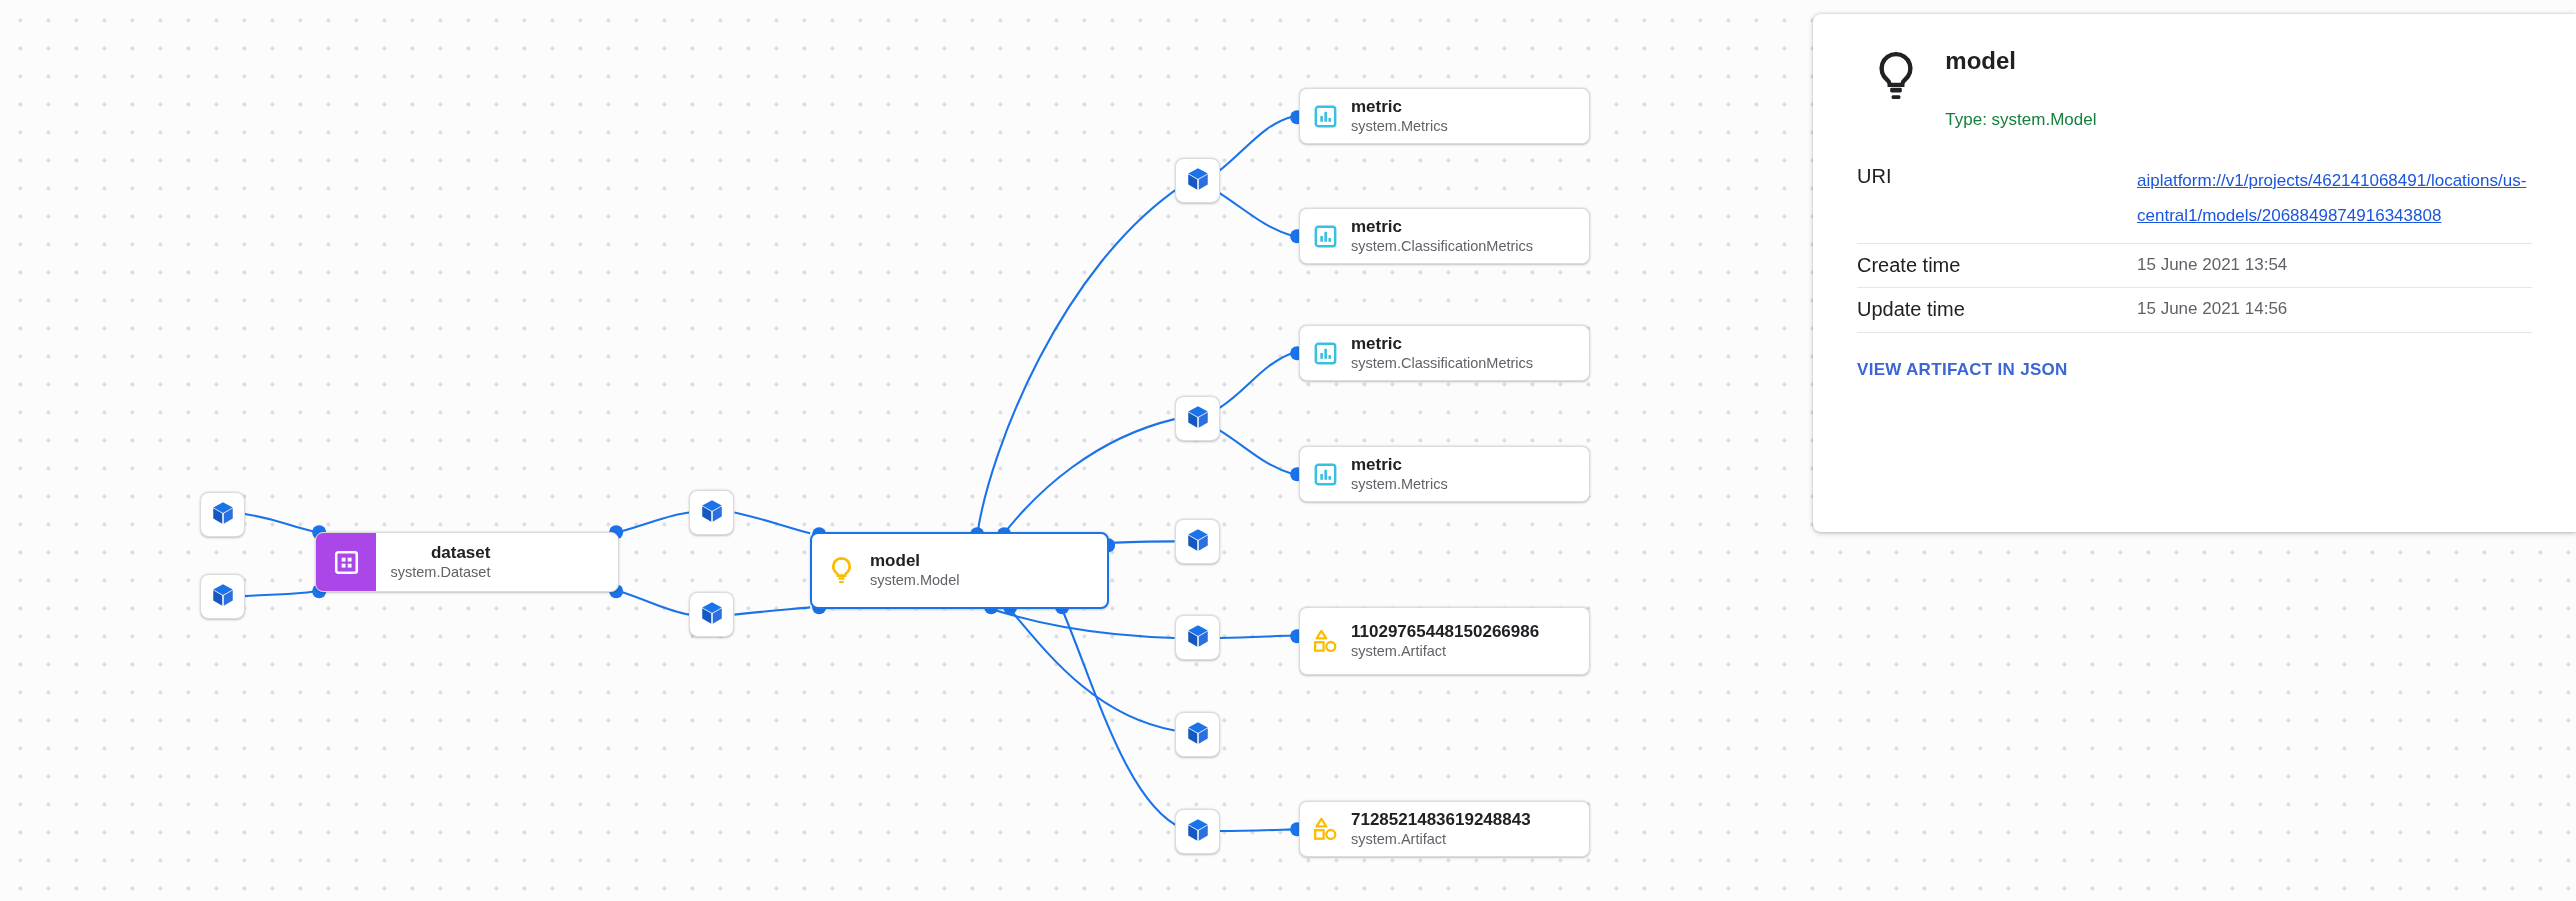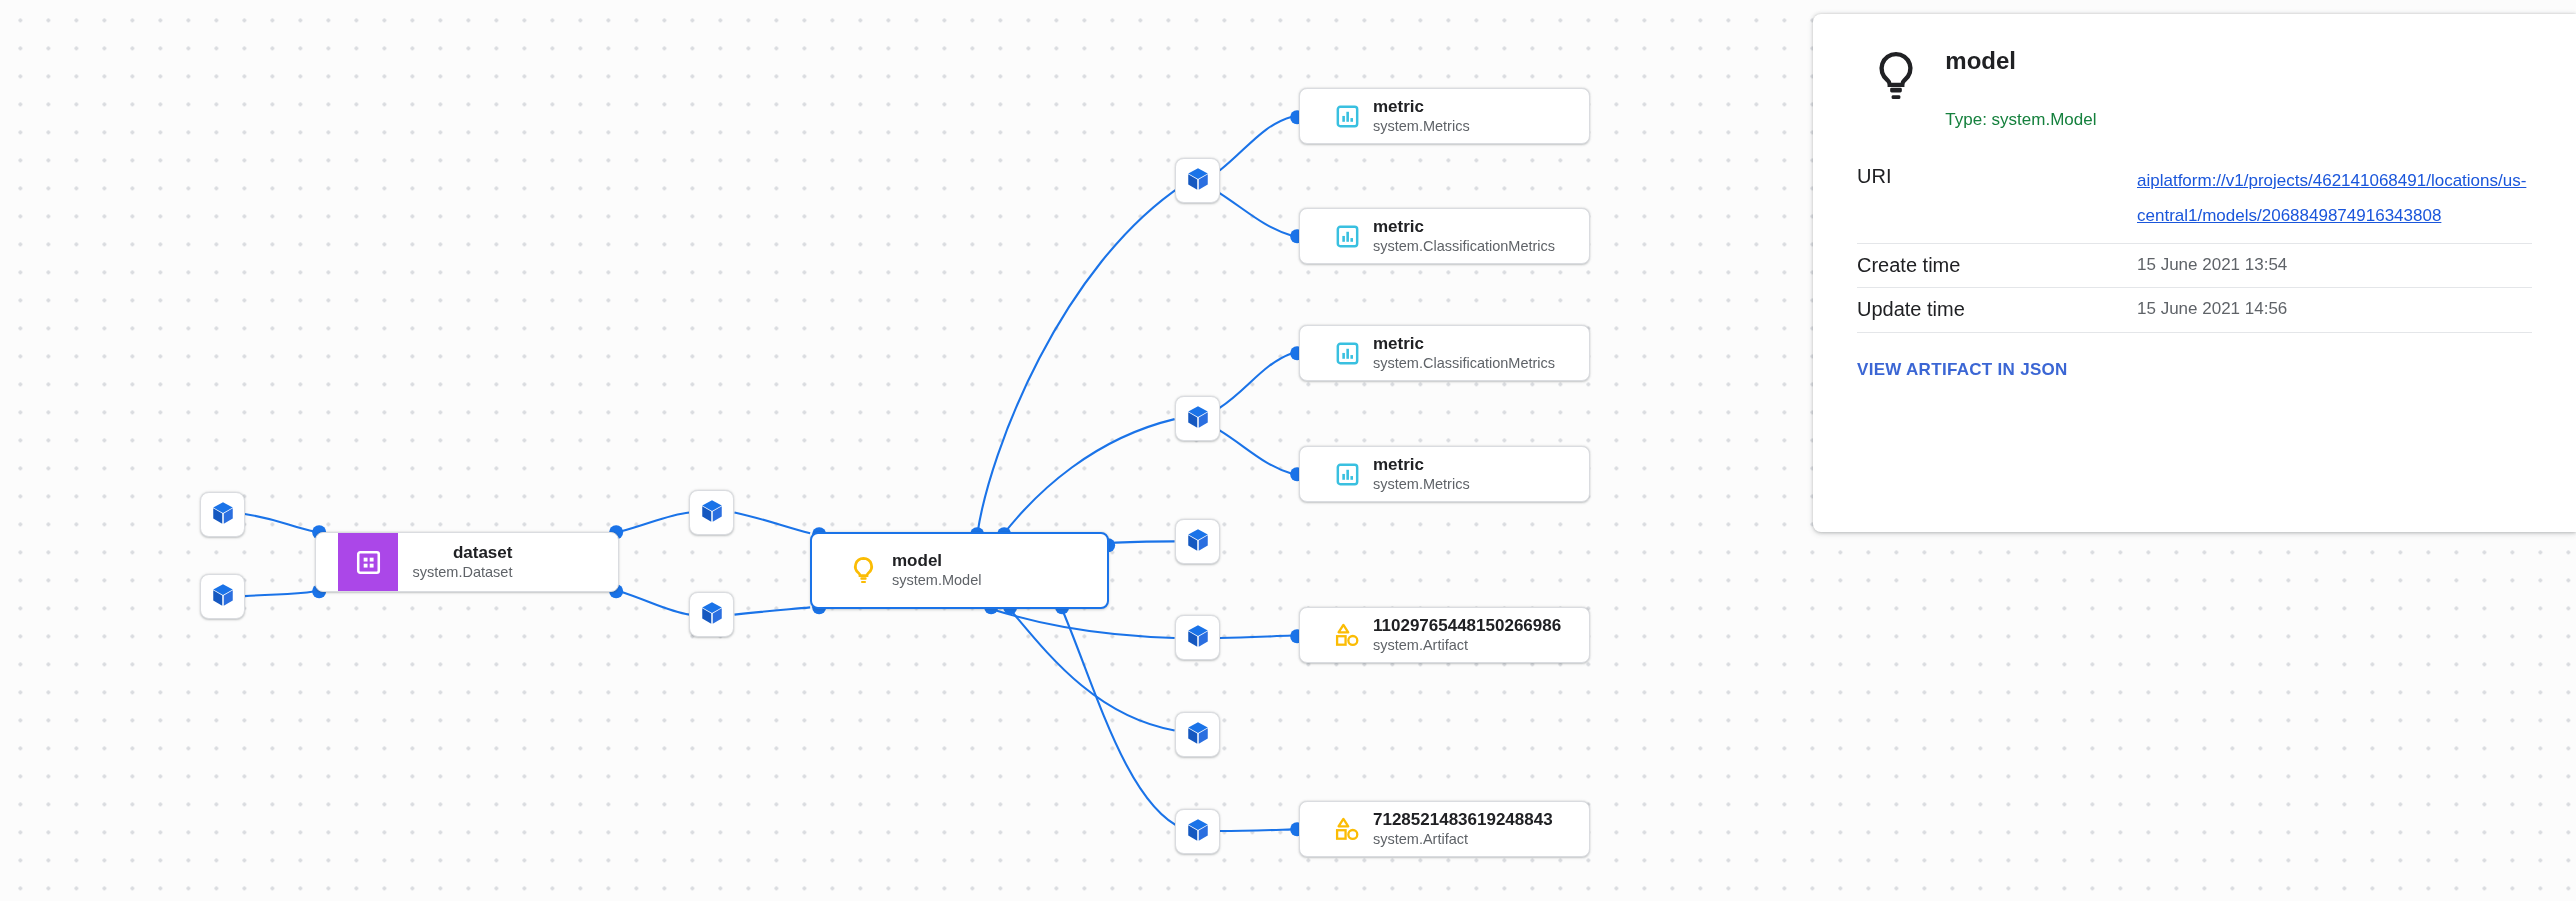--- a/index.html
+++ b/index.html
@@ -33,21 +33,20 @@
   .node {
     position: absolute;
     box-sizing: border-box;
     background: #ffffff;
     border: 0.8px solid #dadce0;
     border-radius: 8px;
     box-shadow: 0 0.8px 2.4px rgba(60,64,67,0.22), 0 0.8px 1.6px rgba(60,64,67,0.10);
     display: flex;
     align-items: center;
     overflow: hidden;
-    padding-left: 22px;
   }
   .node.selected {
     border: 2.4px solid #1a73e8;
     border-radius: 8px;
     box-shadow: 0 0.8px 2.4px rgba(60,64,67,0.25);
   }
 
   .node-icon {
     flex: 0 0 auto;
     display: flex;
@@ -428,21 +427,21 @@
         <rect x="11" y="7.8" width="2.3" height="8.9" fill="#39c0e0"></rect>
         <rect x="14.6" y="13.4" width="2.3" height="3.3" fill="#39c0e0"></rect>
       </svg>
     </div>
     <div class="node-text">
       <div class="node-title">metric</div>
       <div class="node-sub">system.Metrics</div>
     </div>
   </div>
 
-  <div class="node" style="left:1299px; top:607px; width:291px; height:56px;">
+  <div class="node" style="left:1299px; top:607px; width:291px; height:68px;">
     <div class="node-icon" style="width:51px;">
       <svg width="29" height="29" viewBox="0 0 24 24">
         <path d="M8.6 3.2 L12.6 9.4 L4.6 9.4 Z" fill="none" stroke="#fbbc04" stroke-width="1.9" stroke-linejoin="round"></path>
         <rect x="3.4" y="12.6" width="7" height="7" fill="none" stroke="#fbbc04" stroke-width="1.9"></rect>
         <circle cx="16.4" cy="16.1" r="3.7" fill="none" stroke="#fbbc04" stroke-width="1.9"></circle>
       </svg>
     </div>
     <div class="node-text">
       <div class="node-title">11029765448150266986</div>
       <div class="node-sub">system.Artifact</div>

